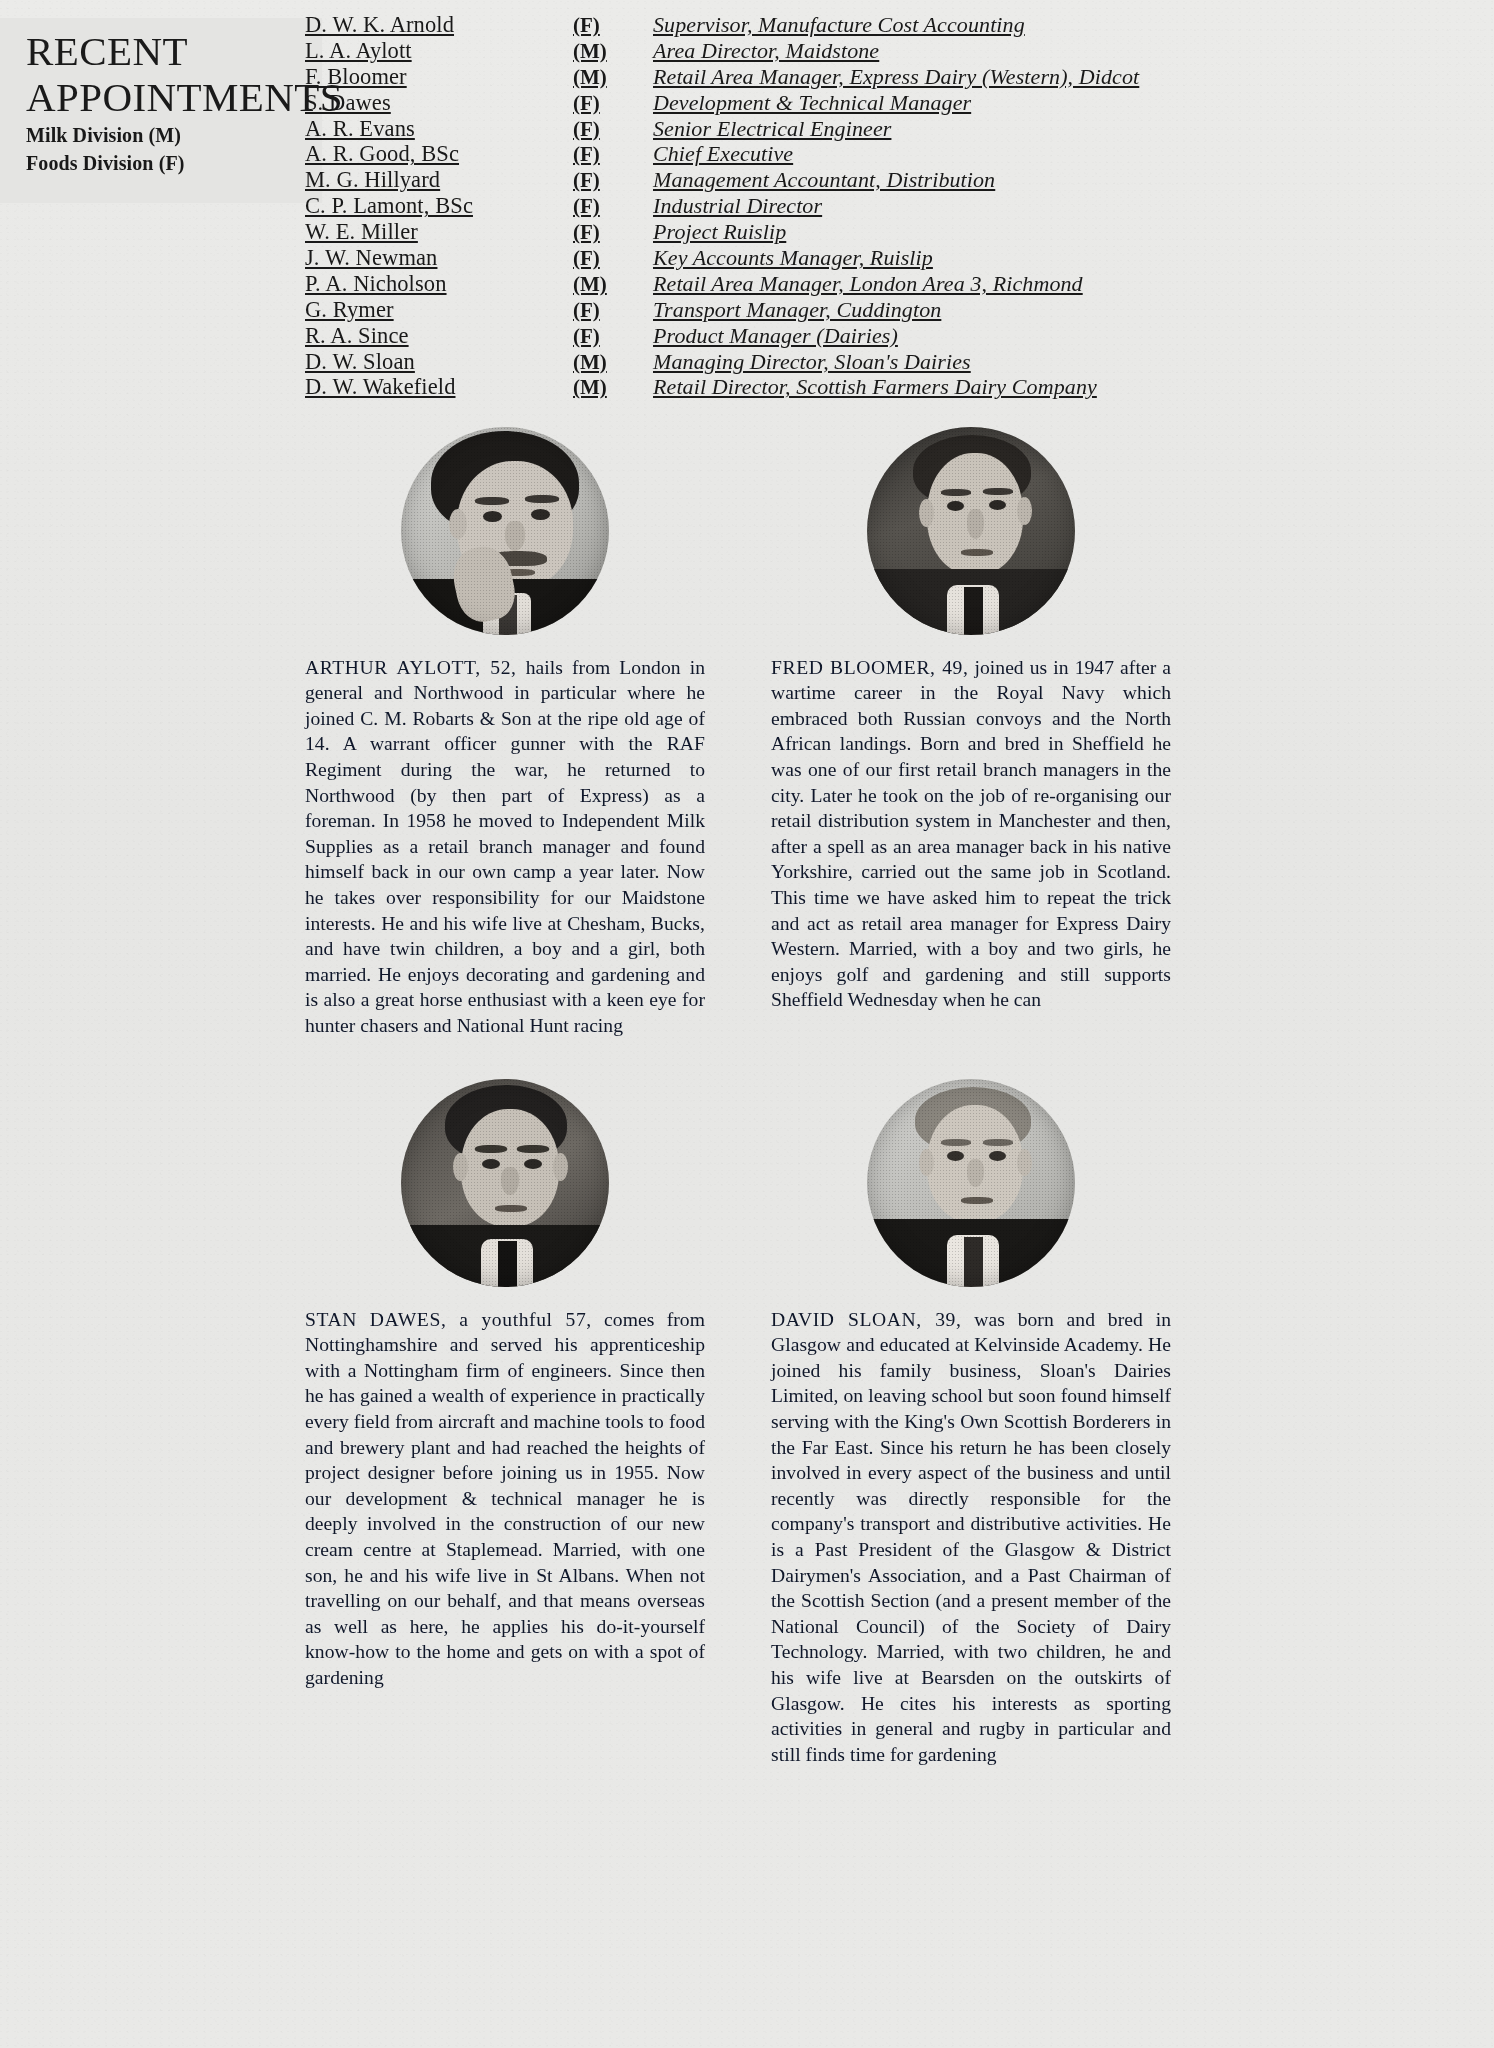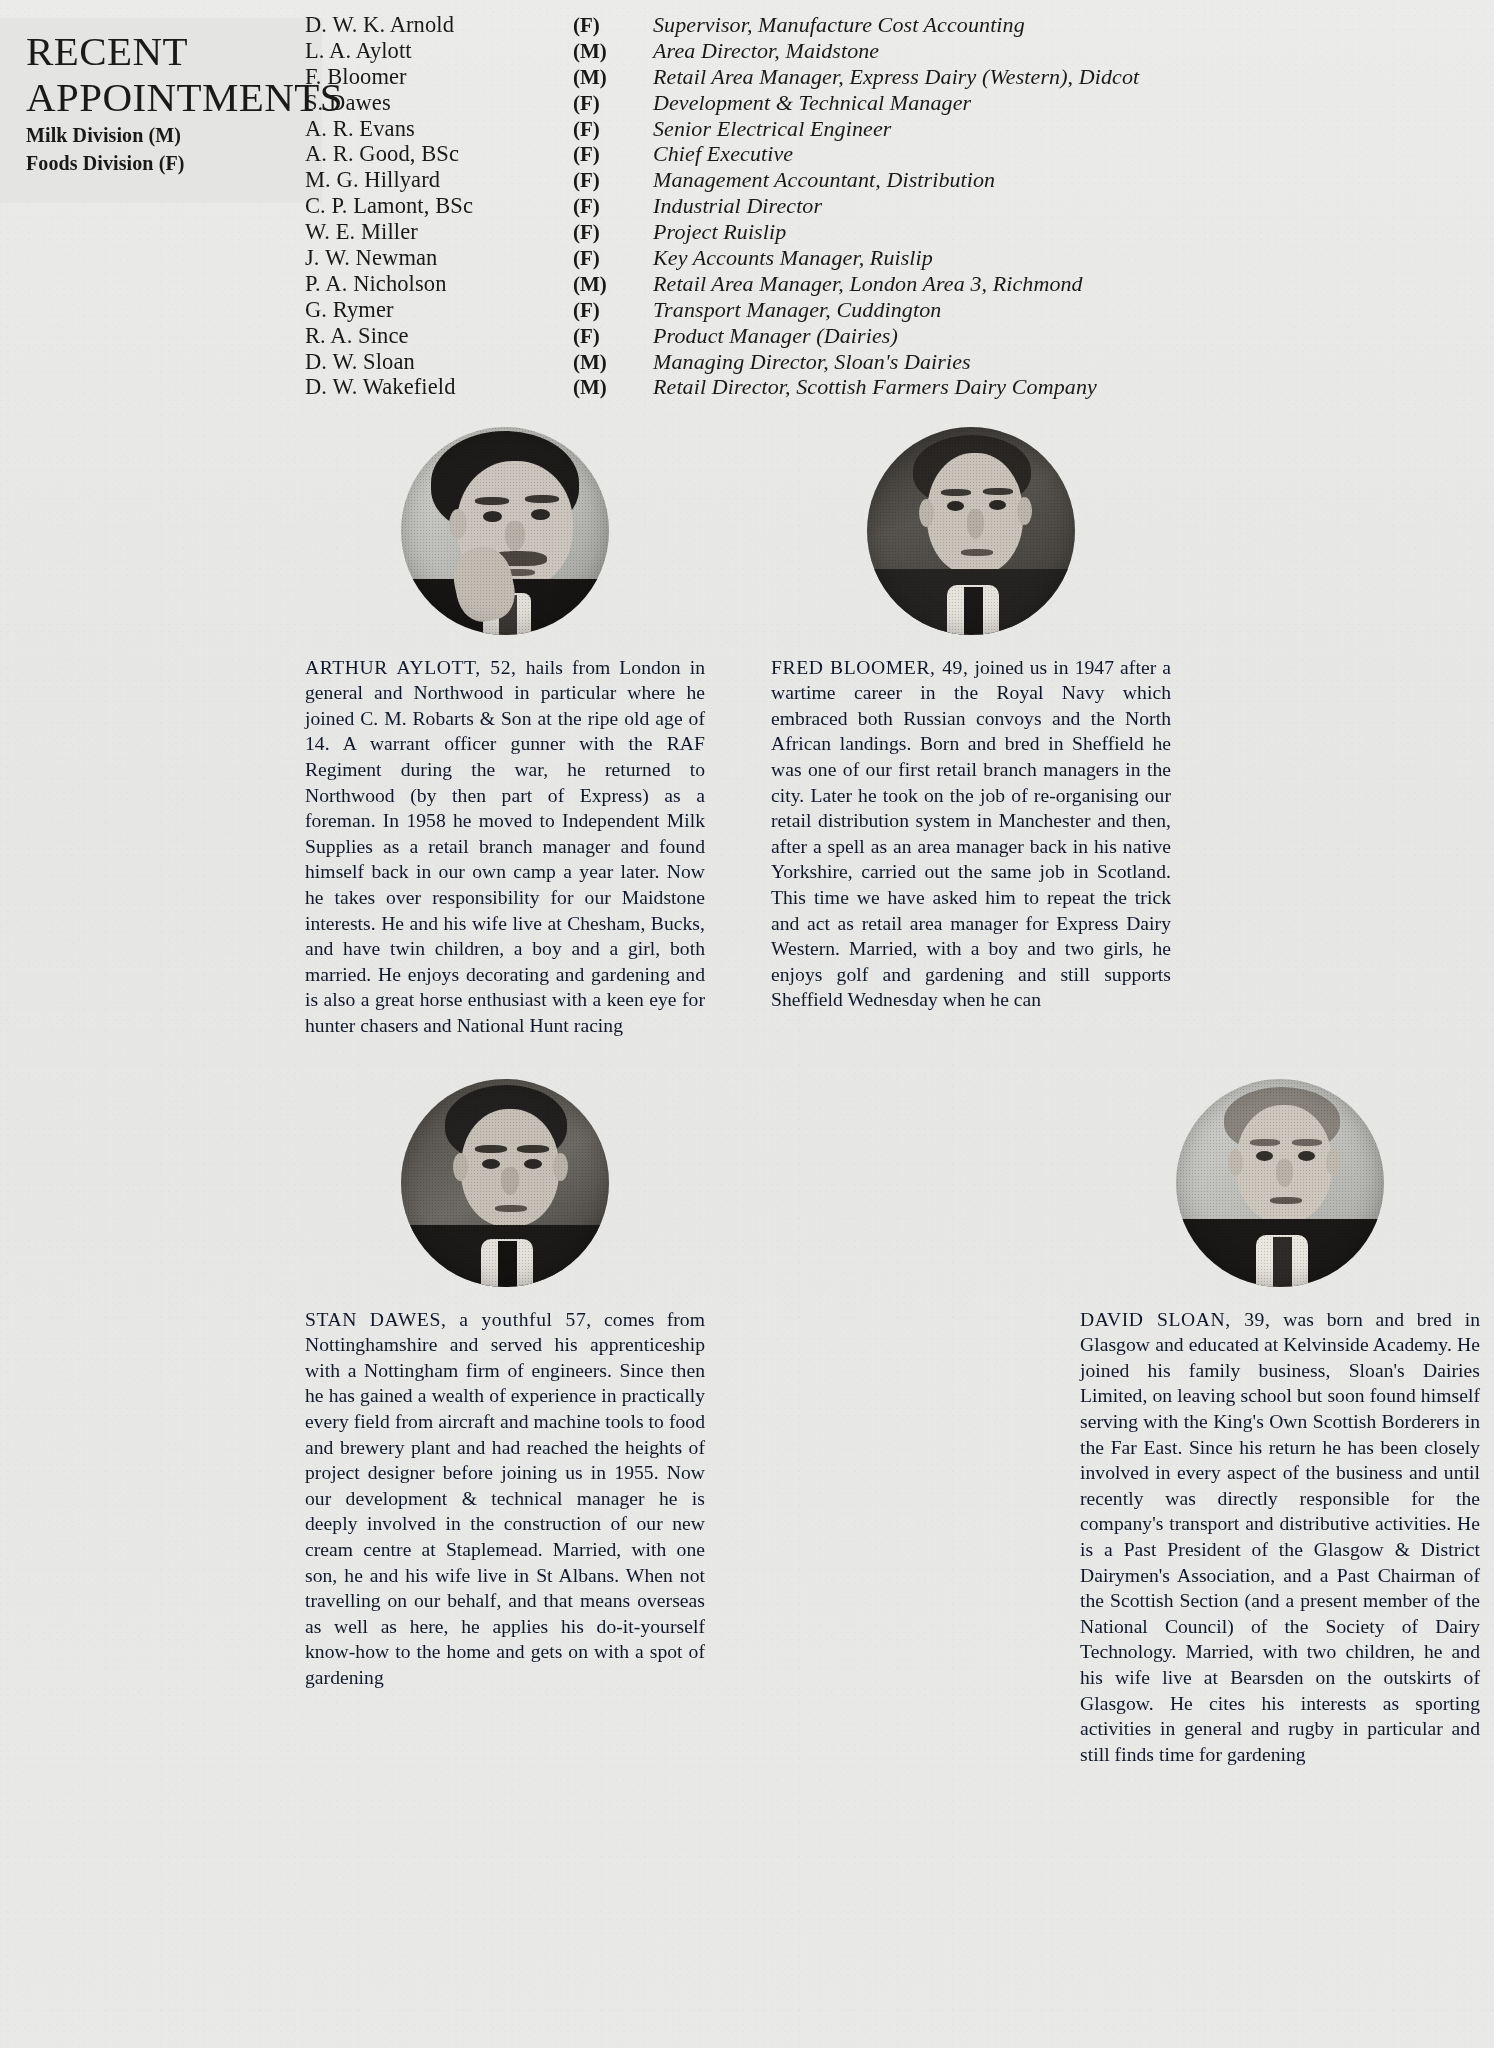--- a/index.html
+++ b/index.html
@@ -68,20 +68,21 @@
   .appointments {
     position: absolute;
     left: 305px;
     top: 14px;
     width: 1175px;
   }
   .appt-row {
     display: flex;
     align-items: baseline;
     height: 25.9px;
+    text-decoration: underline;
   }
   .appt-name {
     width: 268px;
     flex: 0 0 268px;
     font-size: 22.5px;
     line-height: 1;
     letter-spacing: .1px;
     white-space: nowrap;
   }
   .appt-div {
@@ -104,21 +105,21 @@
   .articles {
     position: absolute;
     left: 305px;
     top: 420px;
     width: 1175px;
   }
   .art-row {
     display: flex;
     gap: 32px;
   }
-  .art-row.second { margin-top: 14px; justify-content: space-between; }
+  .art-row.second { margin-top: 14px; }
   .article {
     width: 400px;
     flex: 0 0 400px;
   }
   .article.right { margin-left: 34px; }
 
   
   .portrait-wrap {
     height: 215px;
     display: flex;

